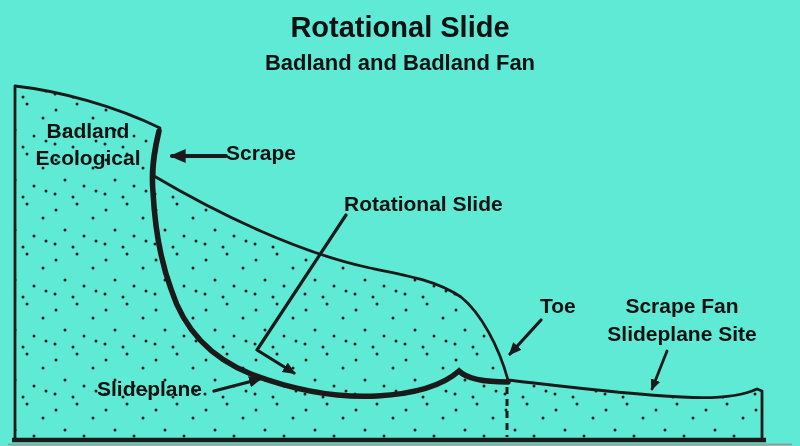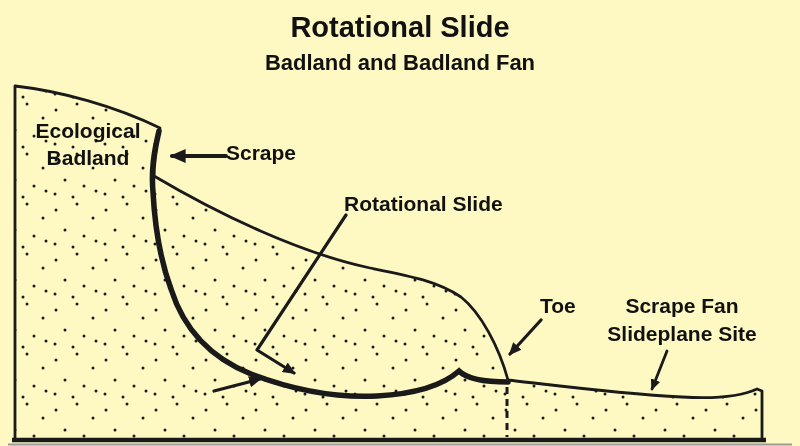--- a/index.html
+++ b/index.html
@@ -1,17 +1,17 @@
 <!DOCTYPE html>
 <html><head>
 <meta charset="utf-8">
 <style>
   html,body { margin:0; padding:0; background:#fff; }
   .stage {
-    position:relative; width:800px; height:446px; background:#fef9c3;
+    position:relative; width:800px; height:446px; background:#5eead4;
     font-family:"Liberation Sans", sans-serif; color:#111;
     overflow:hidden;
   }
   .diagram-svg { position:absolute; left:0; top:0; }
   .lbl {
     position:absolute; font-weight:bold; white-space:nowrap;
     font-size:21px; line-height:23px; color:#111;
   }
   .title {
     position:absolute; left:0; right:0; top:11px; text-align:center;
@@ -82,28 +82,29 @@
     <path d="M346,215 L257,350 L294,373" fill="none" stroke="#1a1a1a" stroke-width="3.2" stroke-linecap="round" stroke-linejoin="round" marker-end="url(#arw)"></path>
     <path d="M214,391 L260,379" fill="none" stroke="#1a1a1a" stroke-width="3.2" stroke-linecap="round" marker-end="url(#arw)"></path>
     <path d="M541,320 L510,354" fill="none" stroke="#1a1a1a" stroke-width="3.2" stroke-linecap="round" marker-end="url(#arw)"></path>
     <path d="M667,351 L652,389" fill="none" stroke="#1a1a1a" stroke-width="2.8" stroke-linecap="round" marker-end="url(#arw)"></path>
   </svg>
 
   <div class="title">Rotational Slide</div>
   <div class="subtitle">Badland and Badland Fan</div>
 
   <div class="lbl lbl-badland-site">
+    <span>Badland</span>
     <span>Ecological</span>
-    <span>Badland</span>
   </div>
 
   <div class="lbl lbl-scrape">Scrape</div>
 
   <div class="lbl lbl-rotational">Rotational Slide</div>
 
+  <div class="lbl lbl-slideplane">Slideplane</div>
 
   <div class="lbl lbl-toe">Toe</div>
 
   <div class="lbl lbl-badland-fan">
     <span>Scrape Fan</span>
     <span>Slideplane Site</span>
   </div>
 
 </div>
 

